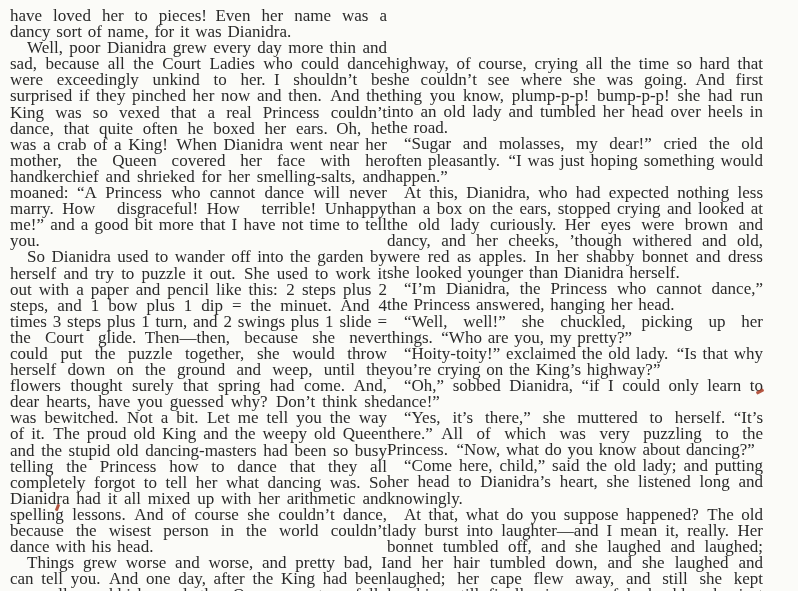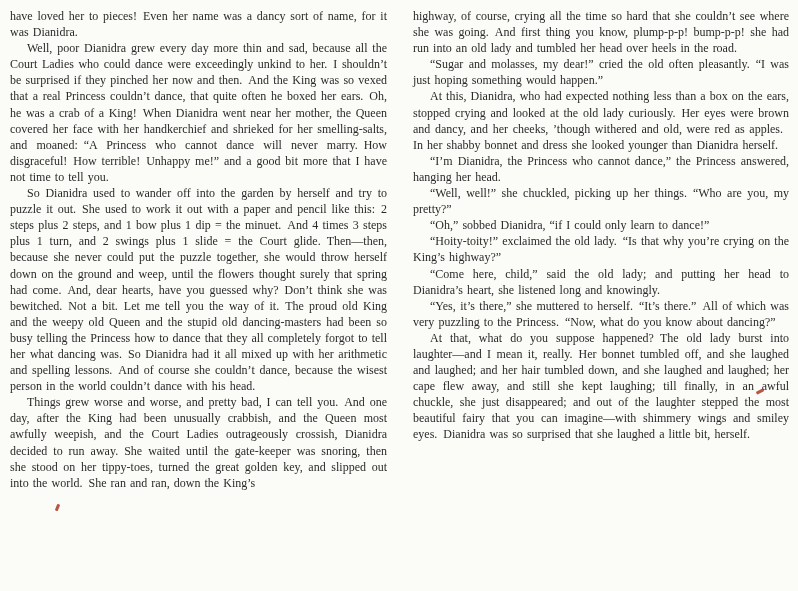--- a/index.html
+++ b/index.html
@@ -8,32 +8,31 @@
     background: #fbfbf8;
   }
   .page {
     position: relative;
     width: 798px;
     height: 591px;
     box-sizing: border-box;
     background: #fbfbf8;
     padding: 8px 9px 0 10px;
     display: flex;
-    gap: 26px;
     overflow: hidden;
     font-family: "Liberation Serif", "DejaVu Serif", serif;
-    font-size: 12px;
+    font-size: 17px;
     line-height: 16.1px;
     color: #2a2a2a;
   }
   .col {
     box-sizing: border-box;
   }
   .col-left  { width: 377px; }
-  .col-right { width: 376px; }
+  .col-right { width: 376px; margin-top: 48px; }
   .col p {
     margin: 0;
     text-align: justify;
     word-spacing: 0.09em;
   }
   .col p.ind { text-indent: 17px; }
   
   .ink {
     position: absolute;
     background: #a83a22;
@@ -54,23 +53,23 @@
     <p class="ind">So Dianidra used to wander off into the garden by herself and try to puzzle it out. She used to work it out with a paper and pencil like this: 2 steps plus 2 steps, and 1 bow plus 1 dip = the minuet. And 4 times 3 steps plus 1 turn, and 2 swings plus 1 slide = the Court glide. Then—then, because she never could put the puzzle together, she would throw herself down on the ground and weep, until the flowers thought surely that spring had come. And, dear hearts, have you guessed why? Don’t think she was bewitched. Not a bit. Let me tell you the way of it. The proud old King and the weepy old Queen and the stupid old dancing-masters had been so busy telling the Princess how to dance that they all completely forgot to tell her what dancing was. So Dianidra had it all mixed up with her arithmetic and spelling lessons. And of course she couldn’t dance, because the wisest person in the world couldn’t dance with his head.</p>
     <p class="ind">Things grew worse and worse, and pretty bad, I can tell you. And one day, after the King had been unusually crabbish, and the Queen most awfully weepish, and the Court Ladies outrageously crossish, Dianidra decided to run away. She waited until the gate-keeper was snoring, then she stood on her tippy-toes, turned the great golden key, and slipped out into the world. She ran and ran, down the King’s</p>
   </div>
 
   <div class="col col-right">
     <p class="cont">highway, of course, crying all the time so hard that she couldn’t see where she was going. And first thing you know, plump-p-p! bump-p-p! she had run into an old lady and tumbled her head over heels in the road.</p>
     <p class="ind">“Sugar and molasses, my dear!” cried the old often pleasantly. “I was just hoping something would happen.”</p>
     <p class="ind">At this, Dianidra, who had expected nothing less than a box on the ears, stopped crying and looked at the old lady curiously. Her eyes were brown and dancy, and her cheeks, ’though withered and old, were red as apples. In her shabby bonnet and dress she looked younger than Dianidra herself.</p>
     <p class="ind">“I’m Dianidra, the Princess who cannot dance,” the Princess answered, hanging her head.</p>
     <p class="ind">“Well, well!” she chuckled, picking up her things. “Who are you, my pretty?”</p>
+    <p class="ind">“Hoity-toity!” exclaimed the old lady. “Is that why you’re crying on the King’s highway?”</p>
     <p class="ind">“Oh,” sobbed Dianidra, “if I could only learn to dance!”</p>
-    <p class="ind">“Hoity-toity!” exclaimed the old lady. “Is that why you’re crying on the King’s highway?”</p>
+    <p class="ind">“Yes, it’s there,” she muttered to herself. “It’s there.” All of which was very puzzling to the Princess. “Now, what do you know about dancing?”</p>
     <p class="ind">“Come here, child,” said the old lady; and putting her head to Dianidra’s heart, she listened long and knowingly.</p>
-    <p class="ind">“Yes, it’s there,” she muttered to herself. “It’s there.” All of which was very puzzling to the Princess. “Now, what do you know about dancing?”</p>
     <p class="ind">At that, what do you suppose happened? The old lady burst into laughter—and I mean it, really. Her bonnet tumbled off, and she laughed and laughed; and her hair tumbled down, and she laughed and laughed; her cape flew away, and still she kept laughing; till finally, in an awful chuckle, she just disappeared; and out of the laughter stepped the most beautiful fairy that you can imagine—with shimmery wings and smiley eyes. Dianidra was so surprised that she laughed a little bit, herself.</p>
   </div>
 
   <span class="ink ink-1"></span>
   <span class="ink ink-2"></span>
 
 </div>
 
 </body></html>

